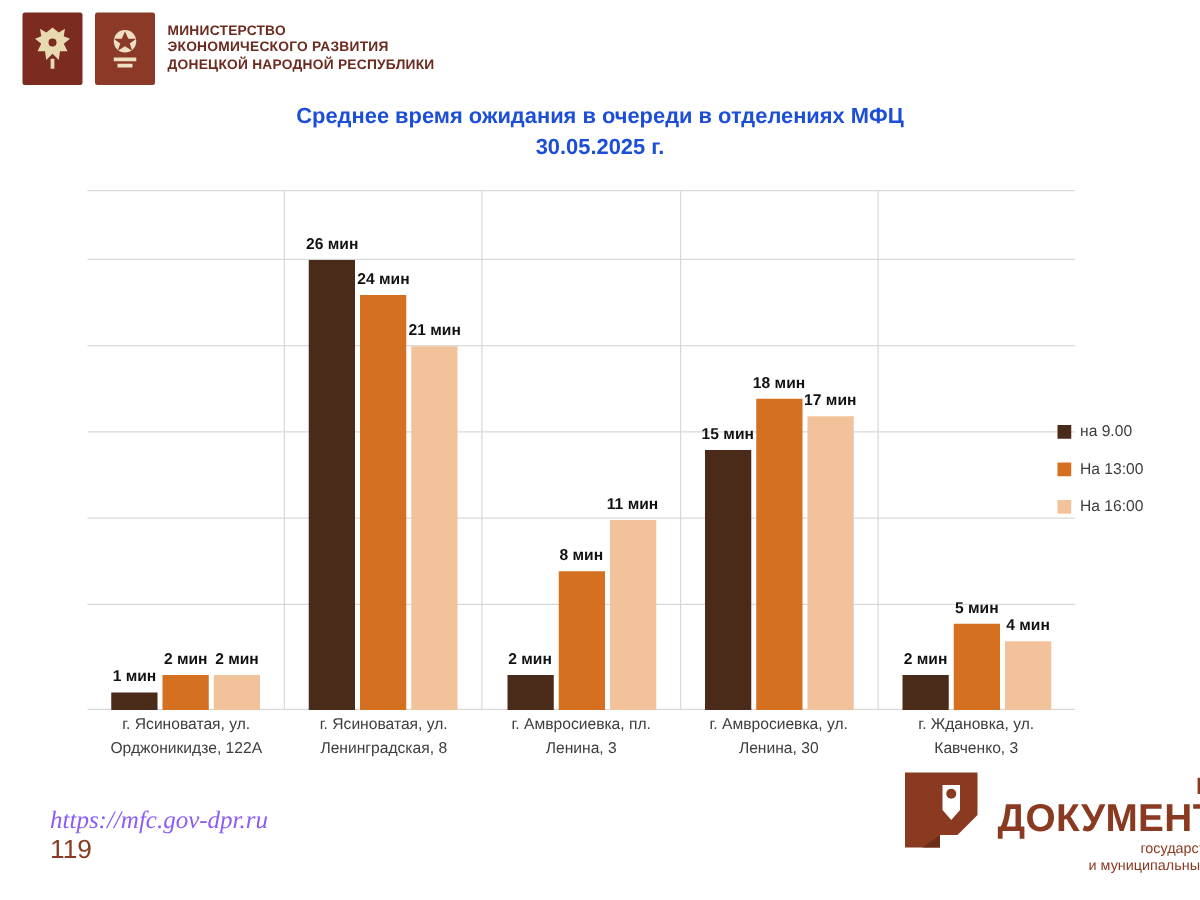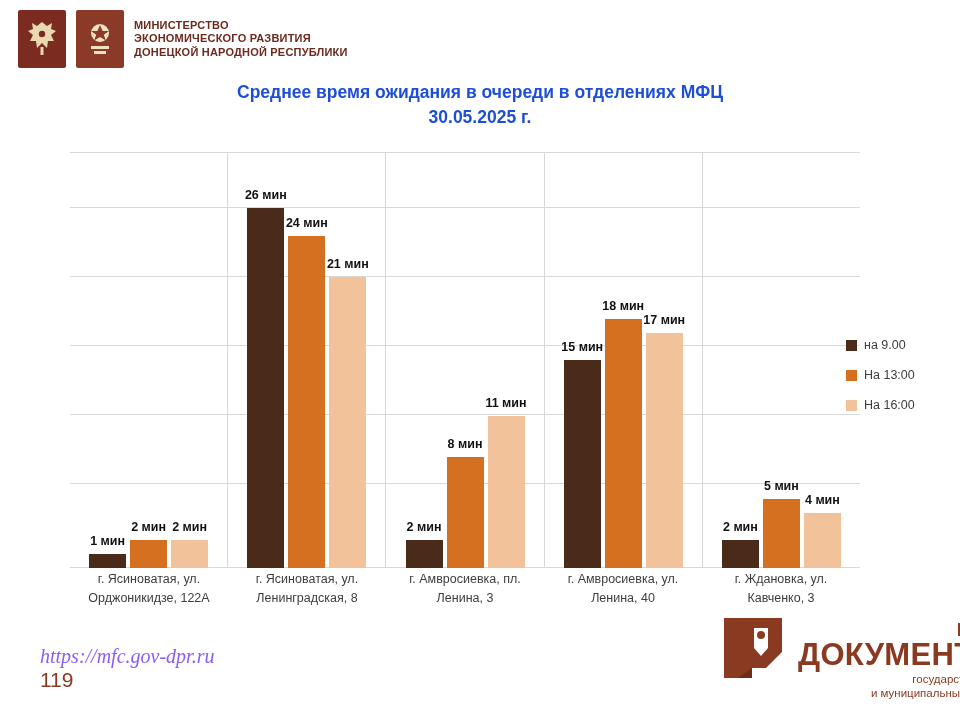--- a/index.html
+++ b/index.html
@@ -354,21 +354,21 @@
     <div class="x-tick">
       <div>г. Ясиноватая, ул.</div>
       <div>Ленинградская, 8</div>
     </div>
     <div class="x-tick">
       <div>г. Амвросиевка, пл.</div>
       <div>Ленина, 3</div>
     </div>
     <div class="x-tick">
       <div>г. Амвросиевка, ул.</div>
-      <div>Ленина, 40</div>
+      <div>Ленина, 30</div>
     </div>
     <div class="x-tick">
       <div>г. Ждановка, ул.</div>
       <div>Кавченко, 3</div>
     </div>
   </div>
 
 <div class="legend" id="legend">
     <div class="legend-item">
       <span class="legend-swatch" style="background: rgb(74, 42, 24);"></span>

